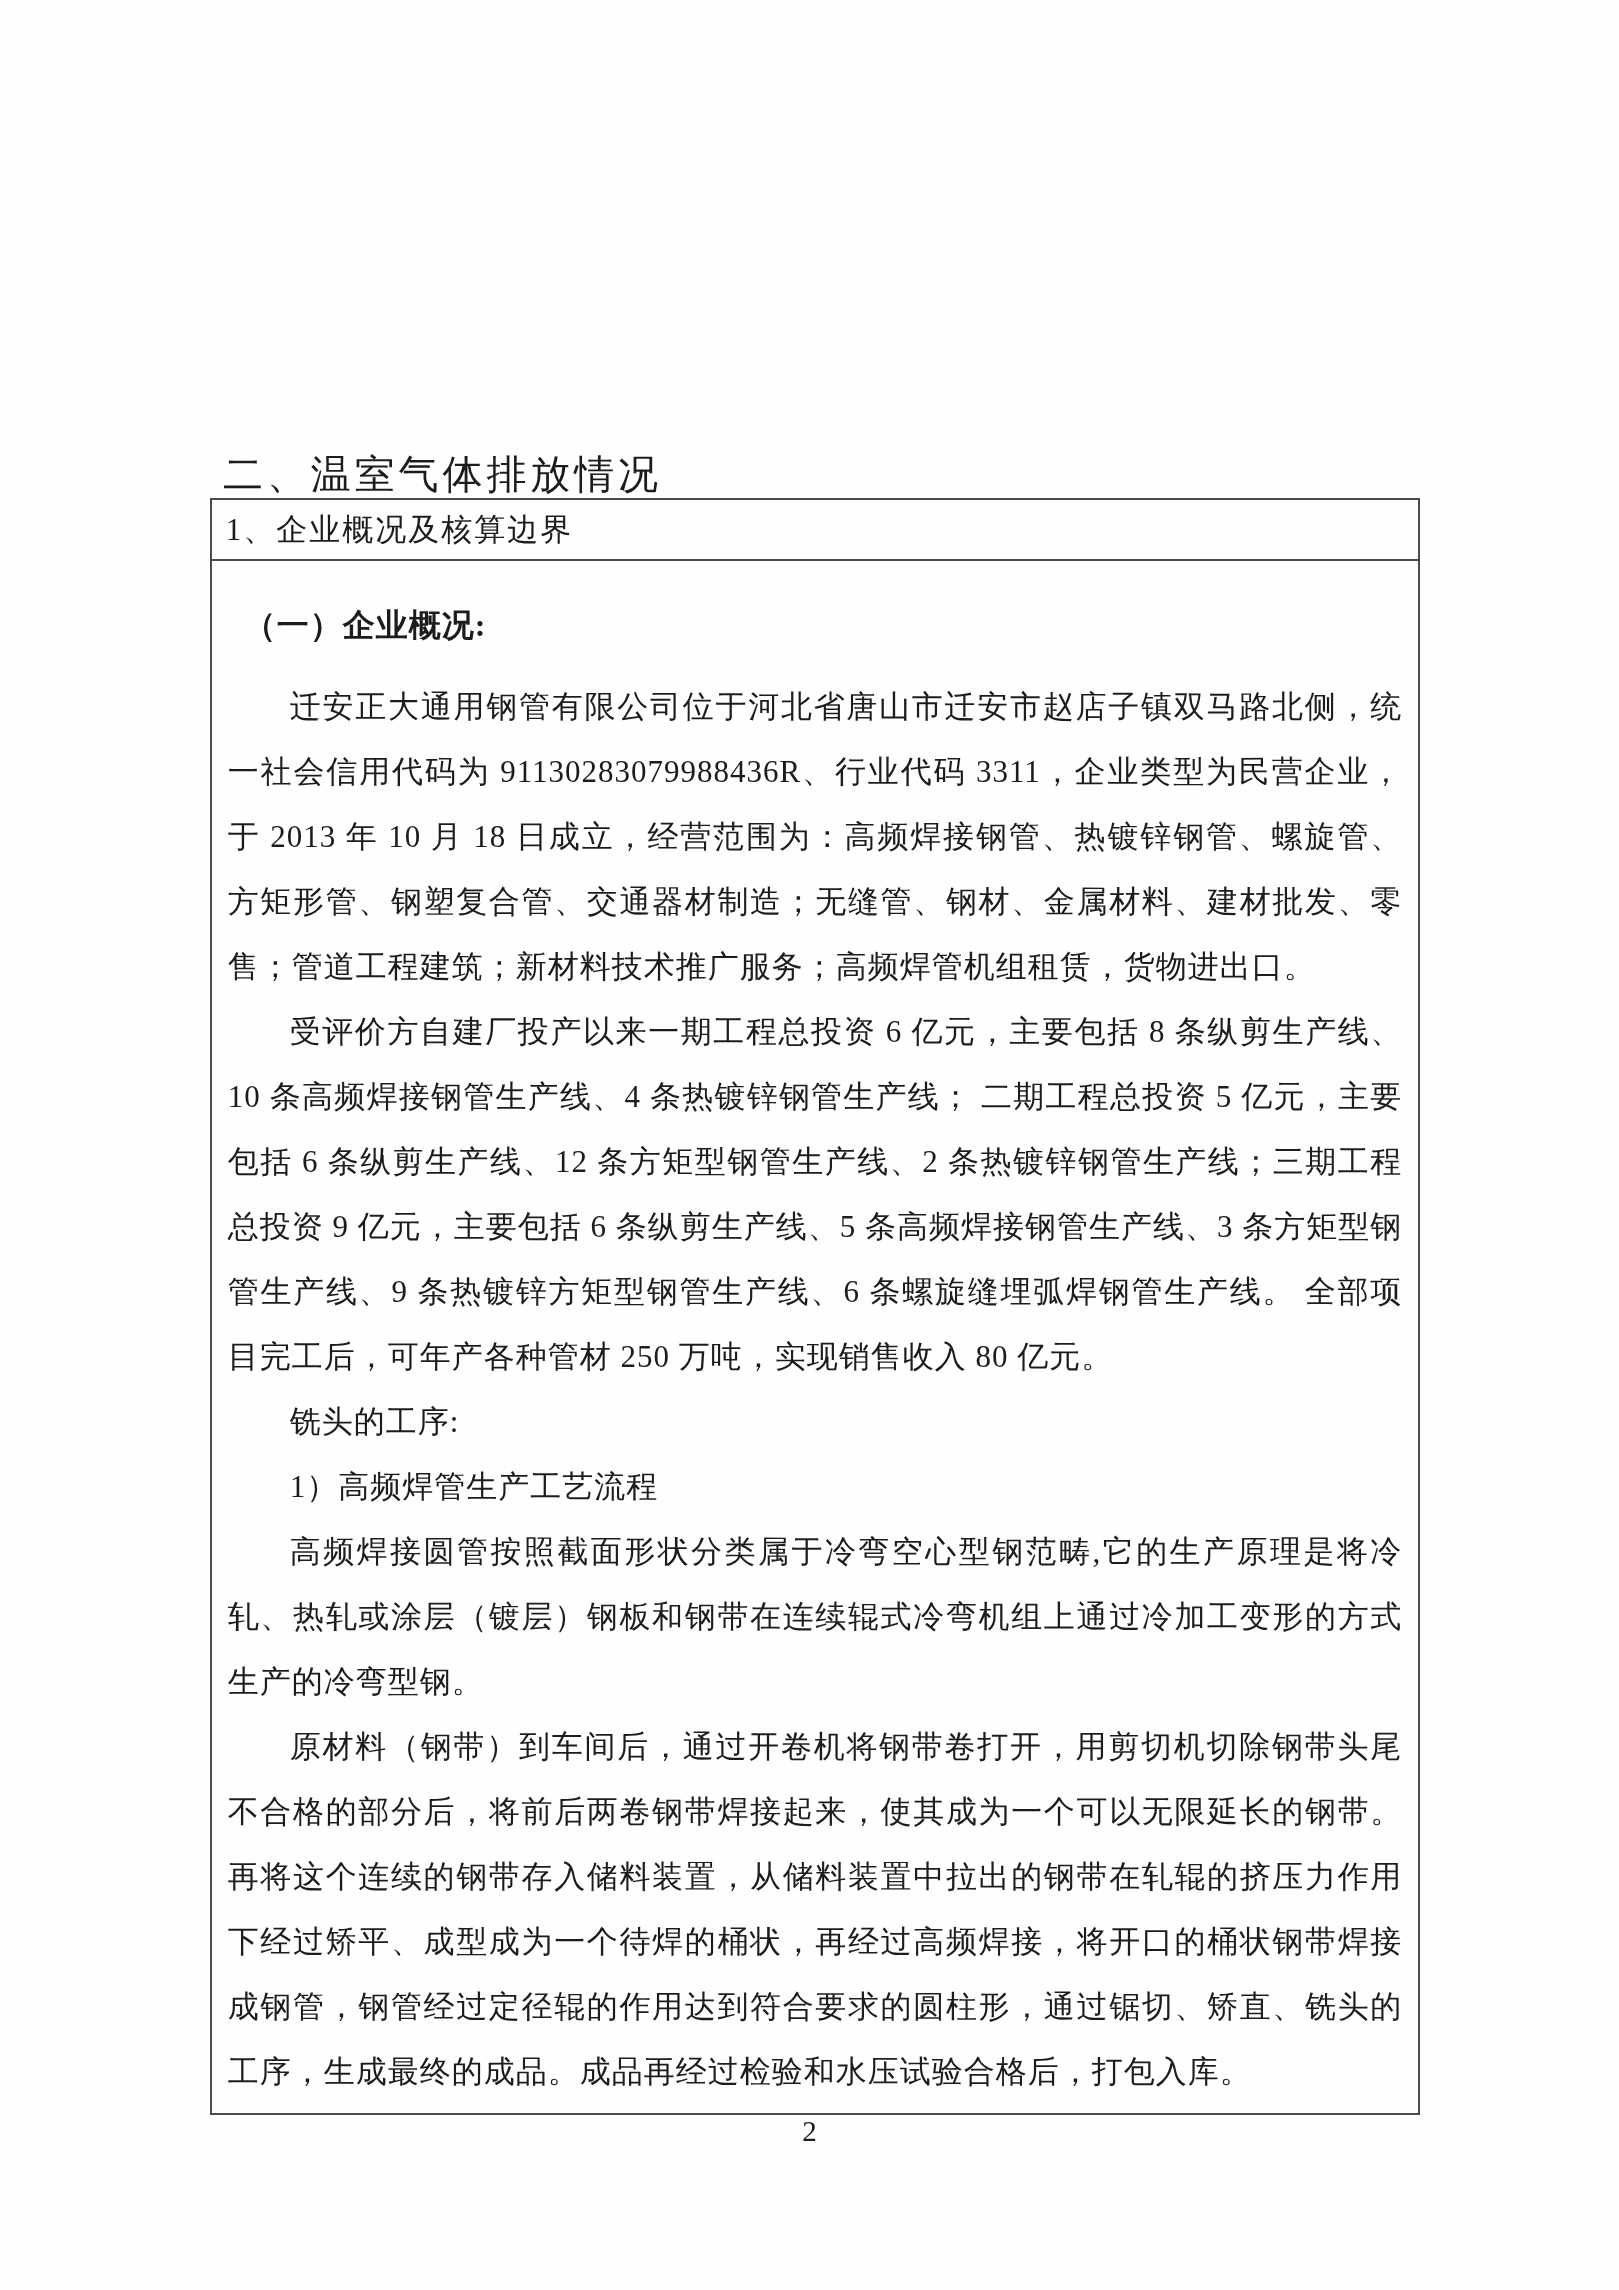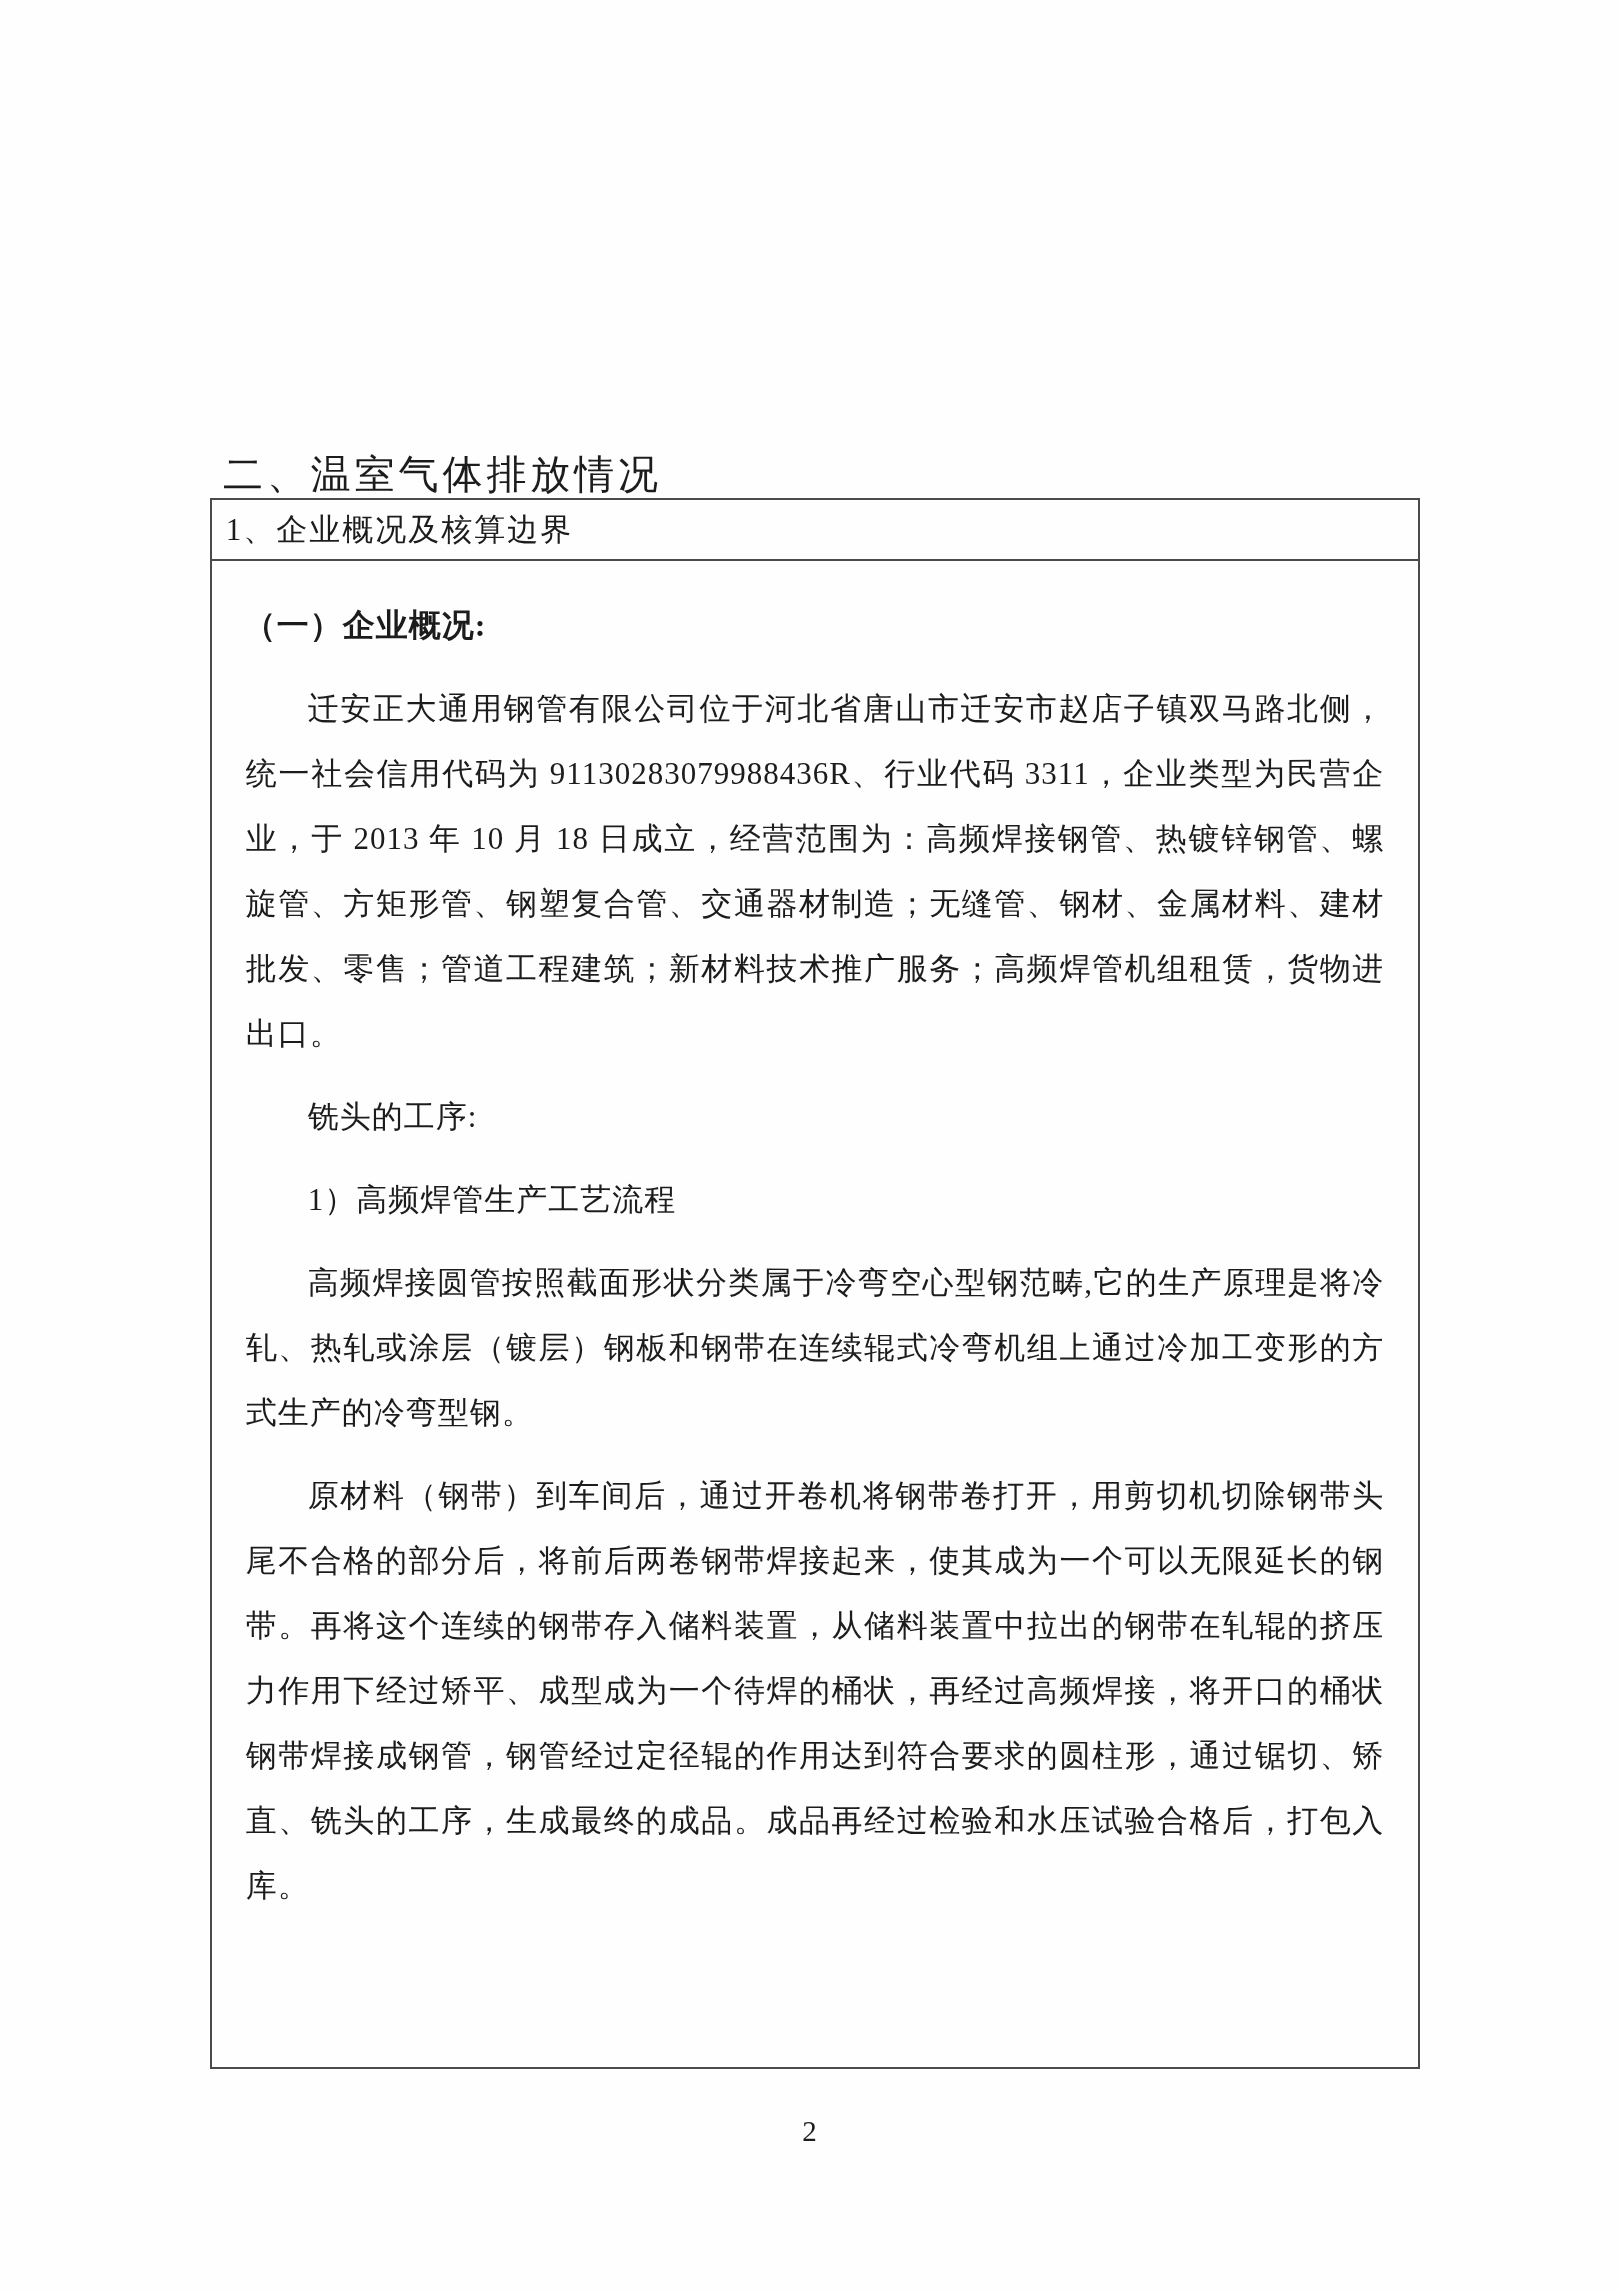--- a/index.html
+++ b/index.html
@@ -52,21 +52,21 @@
     line-height: 65px;
     text-align: justify;
     letter-spacing: 1px;
   }
   .subsection-heading {
     margin: 16px;
     font-weight: bold;
     font-size: 32px;
   }
   .para {
-    margin: 18px;
+    margin: 0;
     text-indent: 2em;
   }
   .page-number {
     position: absolute;
     top: 2115px;
     left: 0;
     width: 100%;
     text-align: center;
     font-size: 29px;
   }
@@ -82,20 +82,21 @@
 
     <div class="table-header">
       <span>1、企业概况及核算边界</span>
     </div>
 
     <div class="table-body">
       <p class="subsection-heading">（一）企业概况:</p>
 
       <p class="para">迁安正大通用钢管有限公司位于河北省唐山市迁安市赵店子镇双马路北侧，统一社会信用代码为 91130283079988436R、行业代码 3311，企业类型为民营企业，于 2013 年 10 月 18 日成立，经营范围为：高频焊接钢管、热镀锌钢管、螺旋管、方矩形管、钢塑复合管、交通器材制造；无缝管、钢材、金属材料、建材批发、零售；管道工程建筑；新材料技术推广服务；高频焊管机组租赁，货物进出口。</p>
 
+      <p class="para">受评价方自建厂投产以来一期工程总投资 6 亿元，主要包括 8 条纵剪生产线、10 条高频焊接钢管生产线、4 条热镀锌钢管生产线； 二期工程总投资 5 亿元，主要包括 6 条纵剪生产线、12 条方矩型钢管生产线、2 条热镀锌钢管生产线；三期工程总投资 9 亿元，主要包括 6 条纵剪生产线、5 条高频焊接钢管生产线、3 条方矩型钢管生产线、9 条热镀锌方矩型钢管生产线、6 条螺旋缝埋弧焊钢管生产线。 全部项目完工后，可年产各种管材 250 万吨，实现销售收入 80 亿元。</p>
 
       <p class="para">铣头的工序:</p>
 
       <p class="para">1）高频焊管生产工艺流程</p>
 
       <p class="para">高频焊接圆管按照截面形状分类属于冷弯空心型钢范畴,它的生产原理是将冷轧、热轧或涂层（镀层）钢板和钢带在连续辊式冷弯机组上通过冷加工变形的方式生产的冷弯型钢。</p>
 
       <p class="para">原材料（钢带）到车间后，通过开卷机将钢带卷打开，用剪切机切除钢带头尾不合格的部分后，将前后两卷钢带焊接起来，使其成为一个可以无限延长的钢带。再将这个连续的钢带存入储料装置，从储料装置中拉出的钢带在轧辊的挤压力作用下经过矫平、成型成为一个待焊的桶状，再经过高频焊接，将开口的桶状钢带焊接成钢管，钢管经过定径辊的作用达到符合要求的圆柱形，通过锯切、矫直、铣头的工序，生成最终的成品。成品再经过检验和水压试验合格后，打包入库。</p>
     </div>
 

